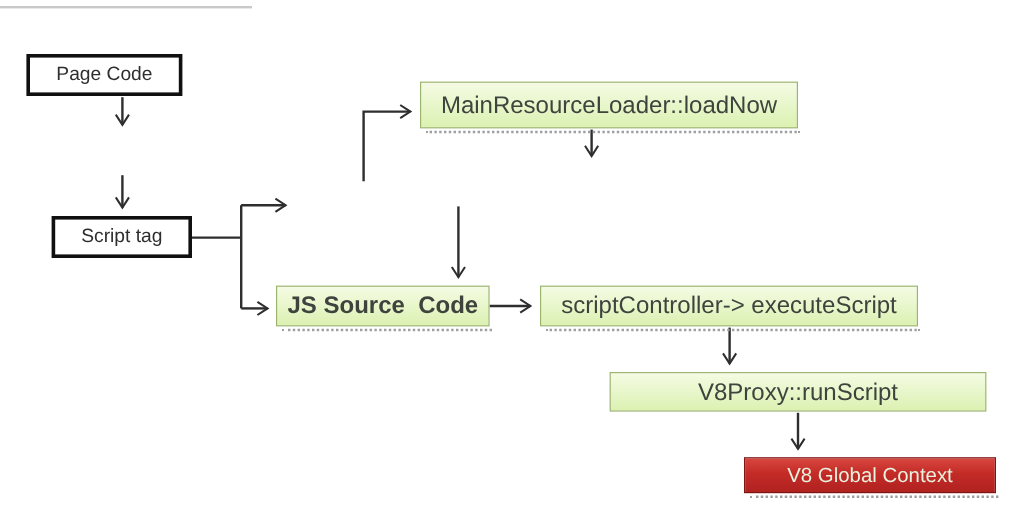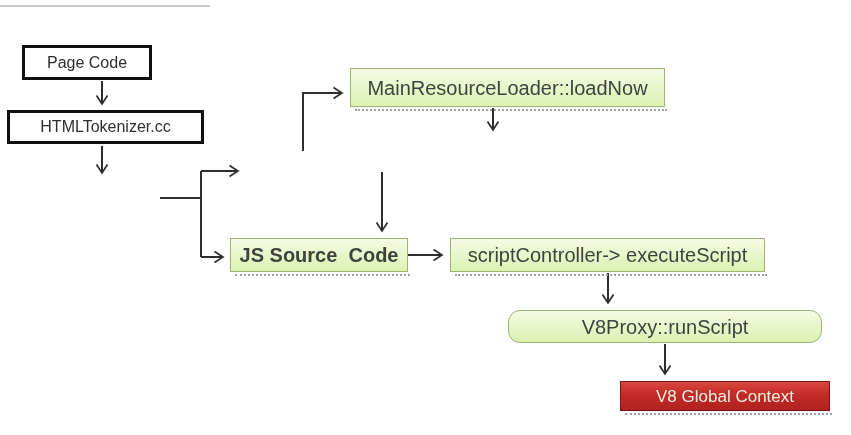--- a/index.html
+++ b/index.html
@@ -73,21 +73,21 @@
   }
   
   .n-page-code        { left: 22px;  top: 45px;  width: 130px; height: 35px; }
   .n-html-tokenizer   { left: 7px;   top: 110px; width: 197px; height: 34px; }
   .n-script-tag       { left: 43px;  top: 180px; width: 117px; height: 35px; }
   .n-src              { left: 245px; top: 152px; width: 115px; height: 36px; }
   .n-mrl              { left: 350px; top: 68px;  width: 315px; height: 39px; }
   .n-pgld             { left: 380px; top: 138px; width: 457px; height: 33px; }
   .n-js-source        { left: 230px; top: 238px; width: 178px; height: 34px; font-weight: bold; }
   .n-script-controller{ left: 450px; top: 238px; width: 315px; height: 34px; }
-  .n-v8proxy          { left: 508px; top: 310px; width: 314px; height: 33px; border-radius: 12px; }
+  .n-v8proxy          { left: 508px; top: 310px; width: 314px; height: 33px; }
   .n-v8global         { left: 600px; top: 381px; width: 210px; height: 30px; }
 </style>
 </head>
 <body>
 
 <div class="canvas">
 
   <div class="topline"></div>
 
   <svg class="edges" viewBox="0 0 851 435">
@@ -109,24 +109,24 @@
       <path d="M408,255 L442,255" marker-end="url(#arrow)"></path>
       <path d="M608,273 L608,303" marker-end="url(#arrow)"></path>
       <path d="M665,344 L665,374" marker-end="url(#arrow)"></path>
     </g>
   </svg>
 
   <div class="node plain n-page-code">
     <span>Page Code</span>
   </div>
 
-  <div class="node plain n-html-tokenizer">
-    <span>HTMLTokenizer.cc</span>
+
+  <div class="node plain n-script-tag">
+    <span>Script tag</span>
   </div>
-
 
 
   <div class="node green dotted-shadow n-mrl">
     <span>MainResourceLoader::loadNow</span>
   </div>
 
 
   <div class="node green dotted-shadow n-js-source">
     <span>JS Source  Code</span>
   </div>

